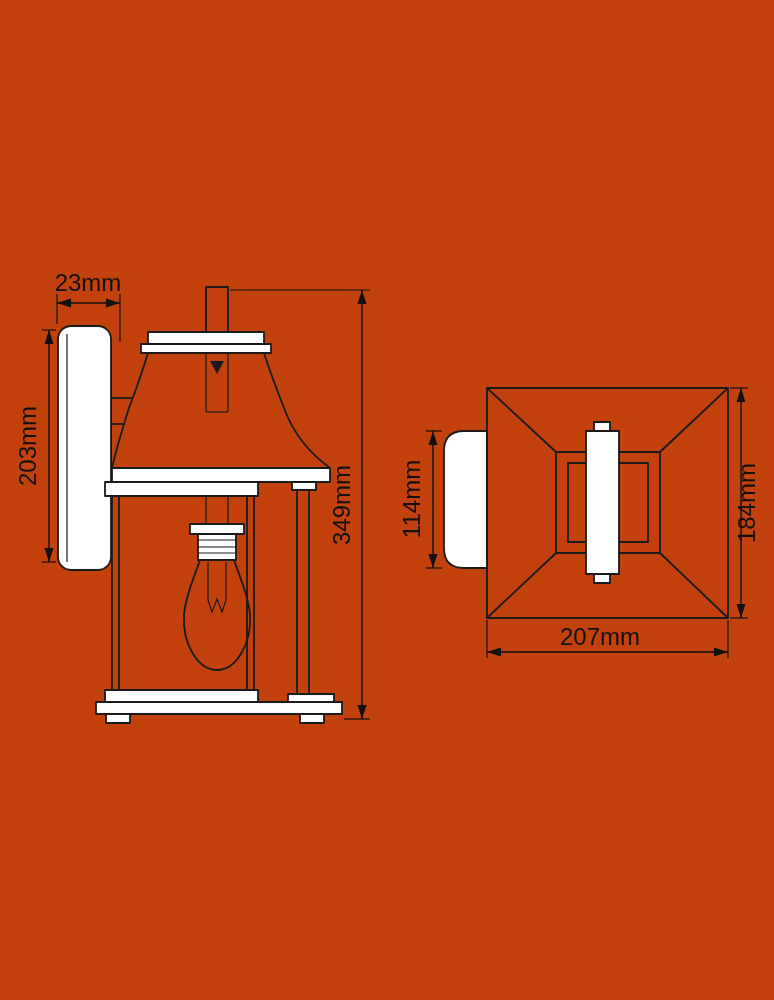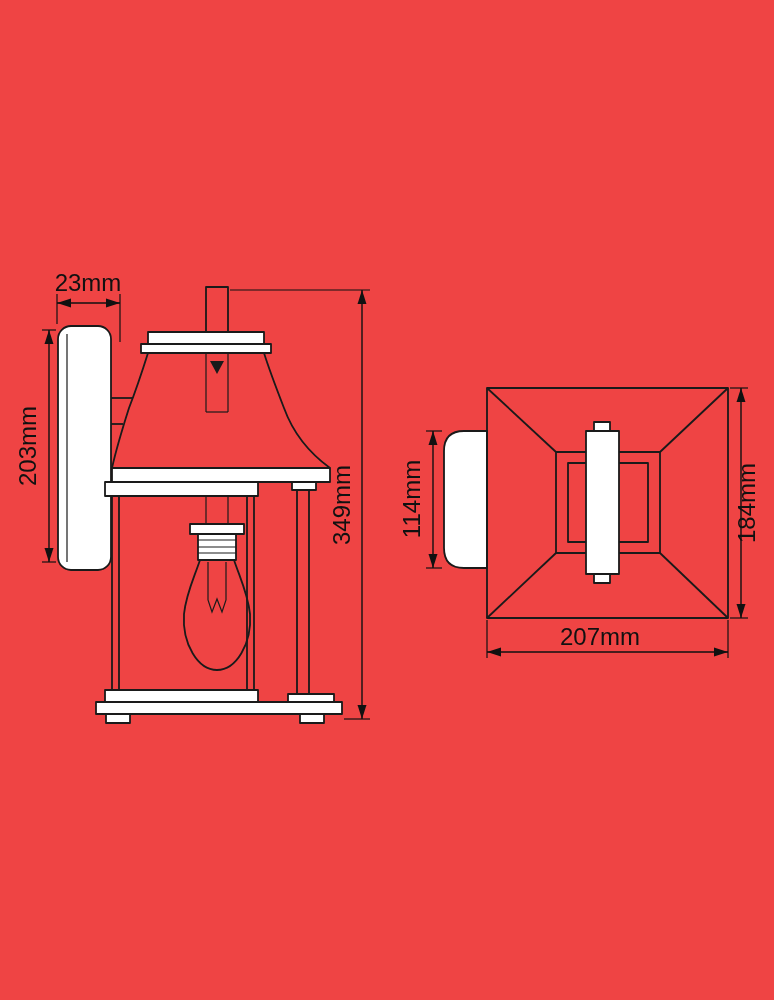--- a/index.html
+++ b/index.html
@@ -1,16 +1,16 @@
 <!DOCTYPE html>
 <html><head>
 <meta charset="utf-8">
 <style>
   html,body{margin:0;padding:0;background:#ffffff;}
-  .canvas{position:relative;width:774px;height:1000px;background:#ef4444;overflow:hidden;margin:0 auto;}
+  .canvas{position:relative;width:774px;height:1000px;background:#c2410c;overflow:hidden;margin:0 auto;}
   svg{display:block;}
   .obj{stroke:#1a1a1a;stroke-width:1.8;fill:none;stroke-linejoin:round;}
   .objf{stroke:#1a1a1a;stroke-width:1.8;fill:#ffffff;stroke-linejoin:round;}
   .thin{stroke:#1a1a1a;stroke-width:1.2;fill:none;}
   .dim{stroke:#111111;stroke-width:1.4;fill:none;}
   .ext{stroke:#111111;stroke-width:1.2;fill:none;}
   .dimtext{font-family:"Liberation Sans",sans-serif;font-size:24px;fill:#111111;}
 </style>
 </head>
 <body>

